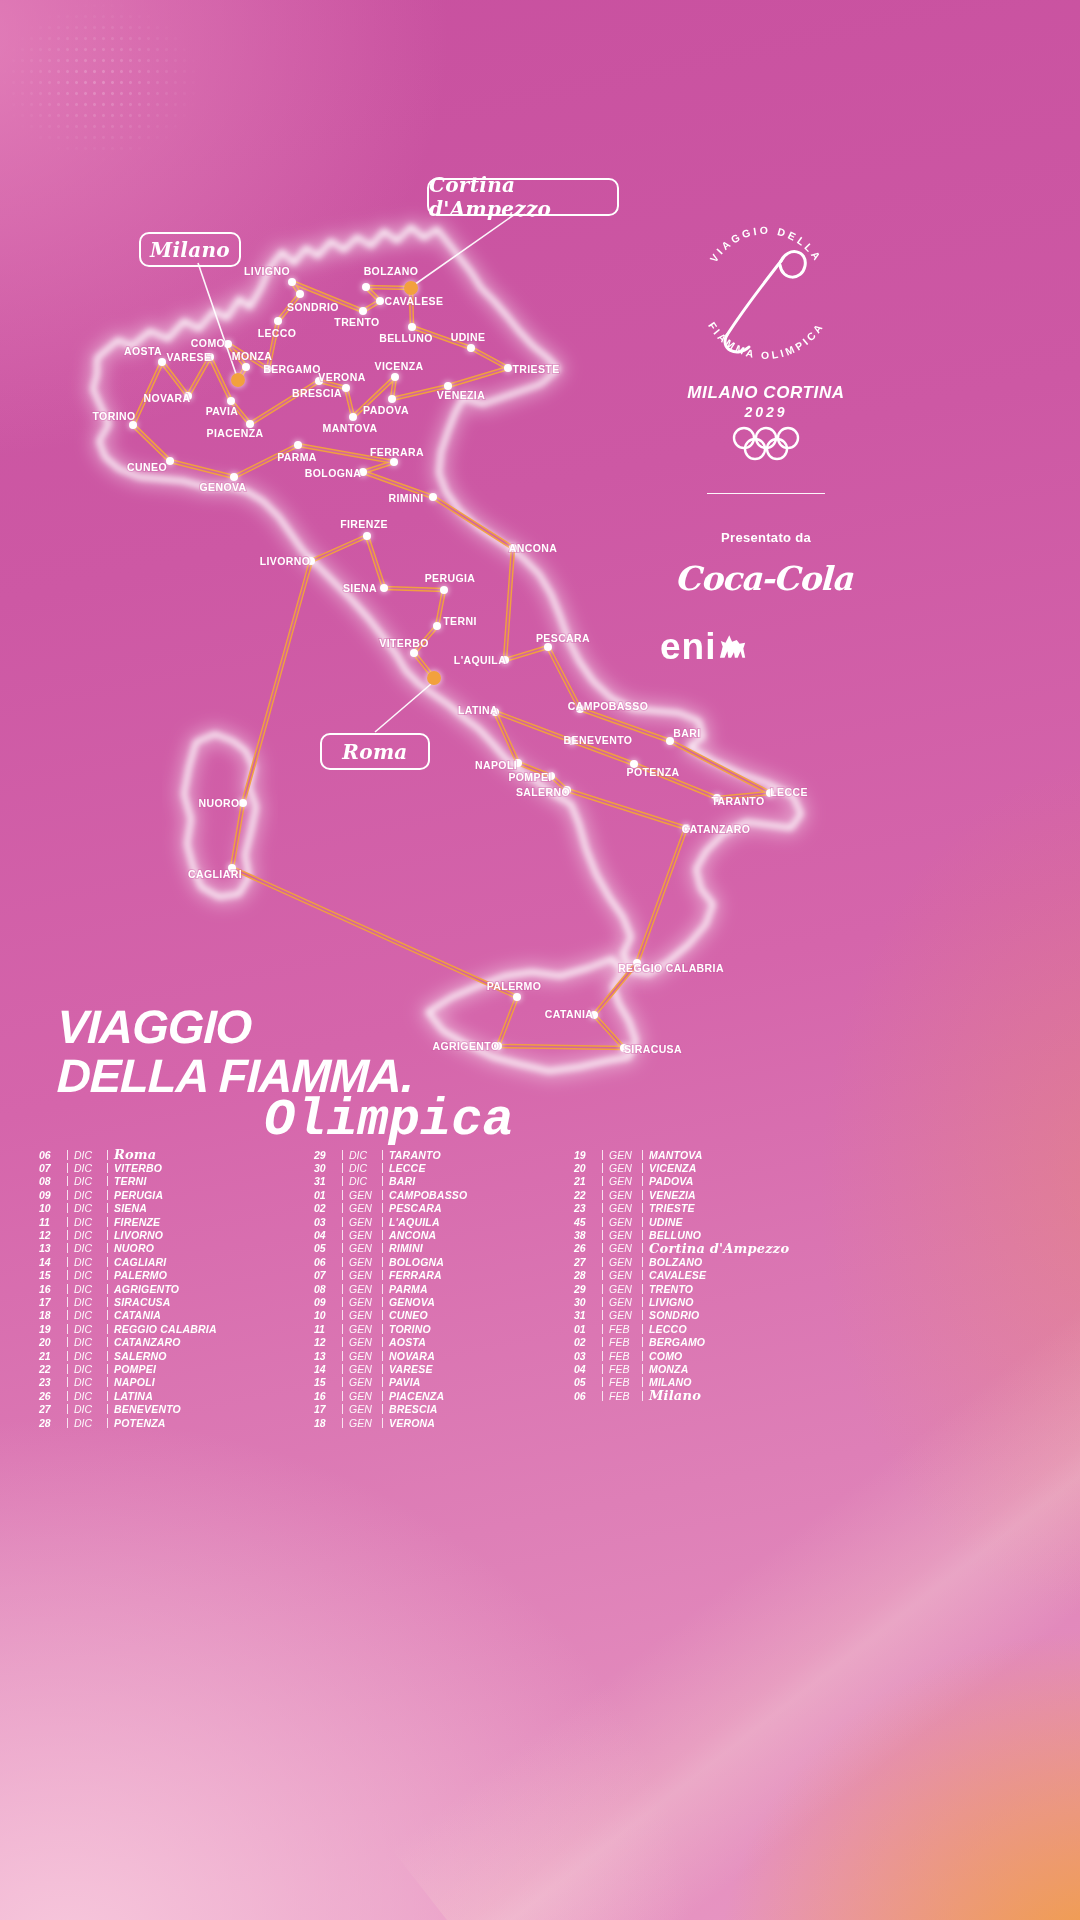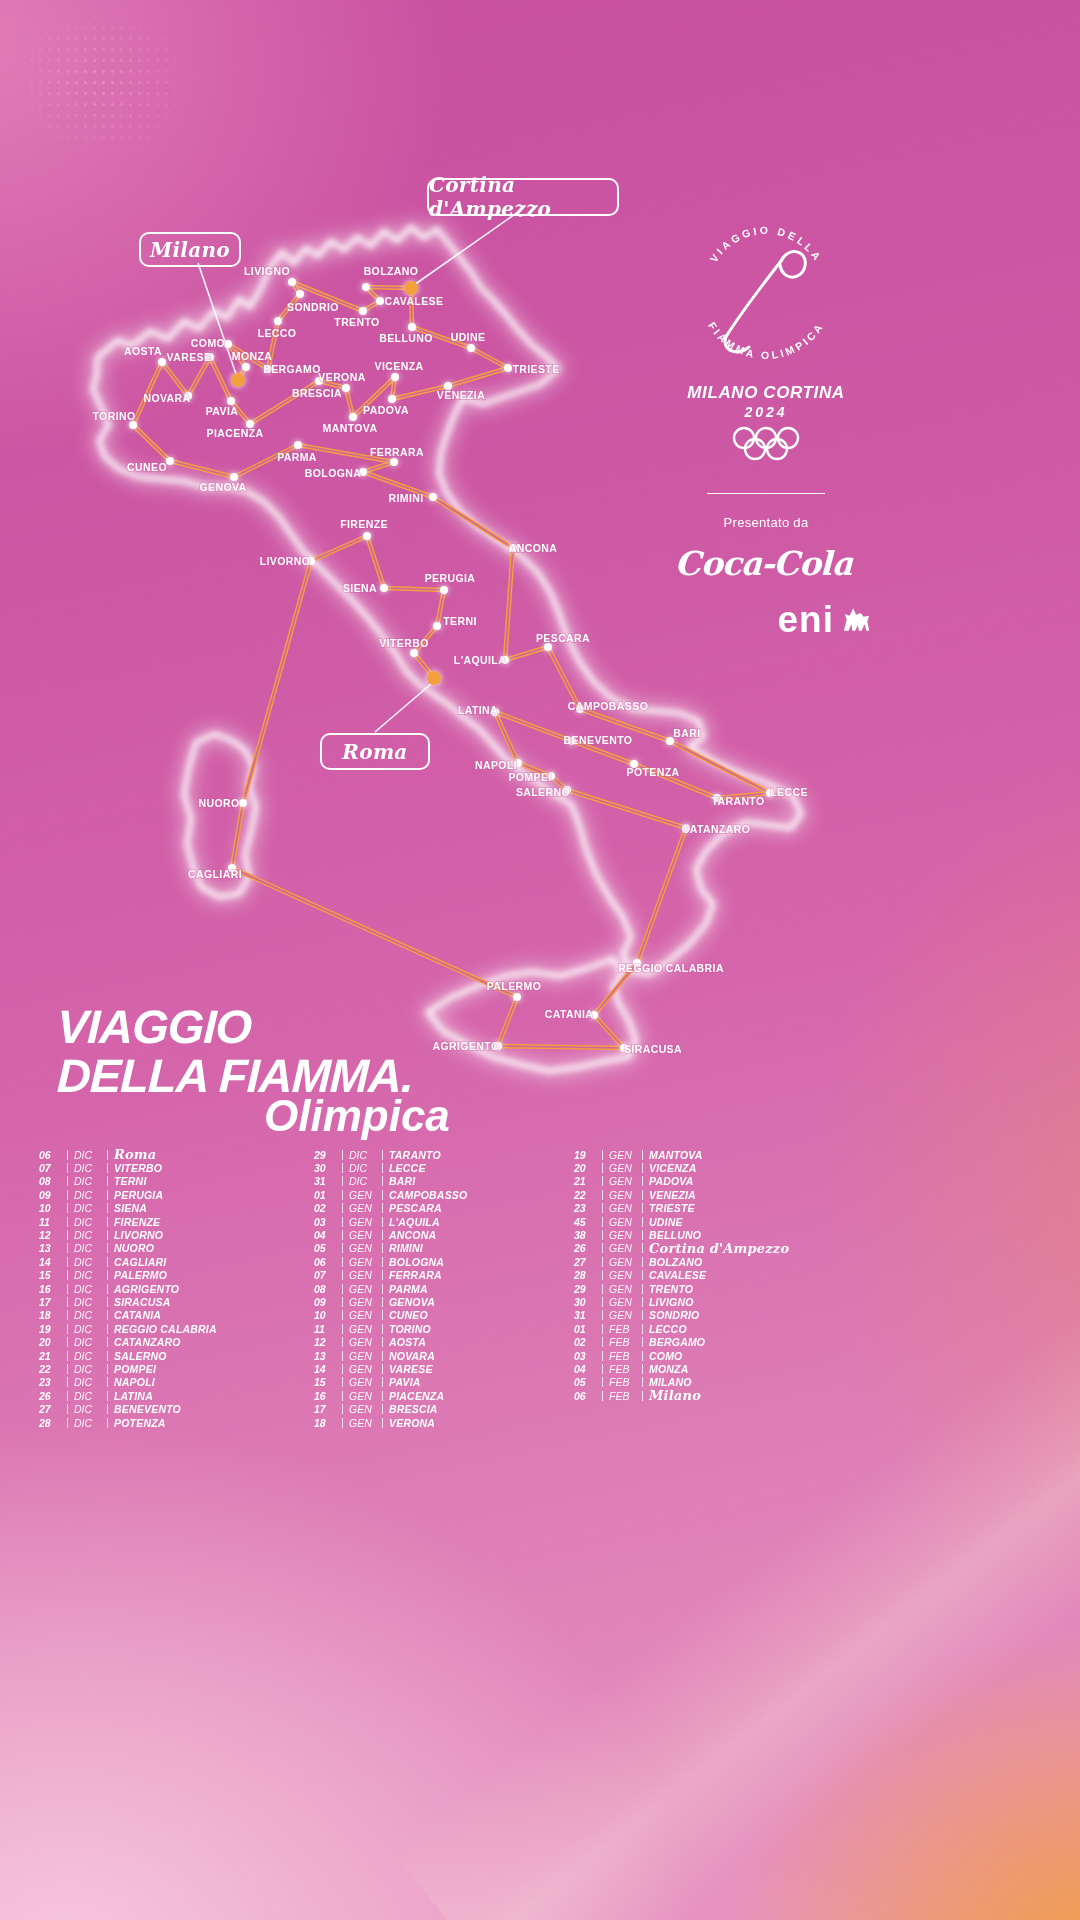--- a/index.html
+++ b/index.html
@@ -40,28 +40,28 @@
   .co-milano{left:139px;top:232px;width:98px;height:31px;}
   .co-roma{left:320px;top:733px;width:106px;height:33px;}
 
   .badge{position:absolute;left:660px;top:203px;width:212px;text-align:center;color:#fff;}
   .badge .emblem{display:block;margin:0 auto;}
   .arc-text{font:700 10.5px "Liberation Sans",sans-serif;fill:#fff;letter-spacing:3px;}
   .wordmark{font-weight:800;font-size:17px;letter-spacing:.6px;font-style:italic;margin-top:2px;}
   .year{font-weight:800;font-size:14px;letter-spacing:3px;font-style:italic;margin-top:1px;}
   .rings{display:block;margin:5px auto 0;}
   .divider{width:118px;border-top:1.5px solid rgba(255,255,255,.95);margin:30px auto 0;}
-  .presented{font-size:13px;margin-top:21px;letter-spacing:.3px;}
+  .presented{font-size:13px;margin-top:36px;letter-spacing:.3px;font-weight:bold;}
   .coke{font-family:"DejaVu Serif",serif;font-style:italic;font-weight:700;font-size:33px;letter-spacing:-1px;margin-top:14px;transform:skewX(-4deg);}
-  .eni-row{display:flex;align-items:center;justify-content:flex-end;gap:8px;margin-top:18px;}
+  .eni-row{display:flex;align-items:center;justify-content:flex-start;gap:2px;margin-top:30px;}
   .eni{font-weight:800;font-size:37px;letter-spacing:1px;line-height:1;}
 
   .title{position:absolute;left:57px;top:1003px;color:#fff;font-style:italic;}
   .t1,.t2{font-weight:800;font-size:47px;line-height:1.04;letter-spacing:-1px;transform:skewX(-2deg);}
-  .t3{font-family:Liberation Sans, sans-serif;font-weight:700;font-style:italic;font-size:44px;margin-left:207px;margin-top:-10px;}
+  .t3{font-family:Liberation Mono, monospace;font-weight:700;font-style:italic;font-size:52px;margin-left:207px;margin-top:-10px;}
 
   .schedule{position:absolute;left:39px;top:1148px;display:grid;grid-template-columns:275px 260px 300px;color:#fff;font-style:italic;}
   .col{display:block;}
   .row{display:flex;align-items:center;height:13.4px;font-size:10.5px;}
   .day{width:22px;font-weight:700;}
   .sep{width:1px;height:10px;background:rgba(255,255,255,.8);margin:0 6px;flex:none;}
   .mon{width:27px;font-weight:400;opacity:.95;}
   .city{font-weight:700;letter-spacing:.2px;white-space:nowrap;}
   .city.script{font-family:"DejaVu Serif",serif;font-size:13px;}
 </style>
@@ -242,21 +242,21 @@
       <path id="arcBot" d="M 38 89 A 67 67 0 0 0 172 89" fill="none"></path>
       <text class="arc-text"><textPath href="#arcTop" startOffset="50%" text-anchor="middle">VIAGGIO DELLA</textPath></text>
       <text class="arc-text"><textPath href="#arcBot" startOffset="50%" text-anchor="middle">FIAMMA OLIMPICA</textPath></text>
       <g fill="none" stroke="#fff" stroke-width="3" stroke-linecap="round">
         <path d="M 66 132 C 84 104 100 84 120 58"></path>
         <path d="M 120 58 C 127 43 147 47 144 63 C 141 78 121 78 119 62"></path>
         <path d="M 66 132 C 58 146 76 155 88 144"></path>
       </g>
     </svg>
     <div class="wordmark">MILANO CORTINA</div>
-    <div class="year">2024</div>
+    <div class="year">2029</div>
     <svg class="rings" width="100" height="38" viewBox="0 0 100 38" fill="none" stroke="#fff" stroke-width="2.4">
       <circle cx="28" cy="13" r="10"></circle>
         <circle cx="50" cy="13" r="10"></circle>
         <circle cx="72" cy="13" r="10"></circle>
       <circle cx="39" cy="24" r="10"></circle>
         <circle cx="61" cy="24" r="10"></circle>
     </svg>
     <div class="divider"></div>
     <div class="presented">Presentato da</div>
     <div class="coke">Coca-Cola</div>

